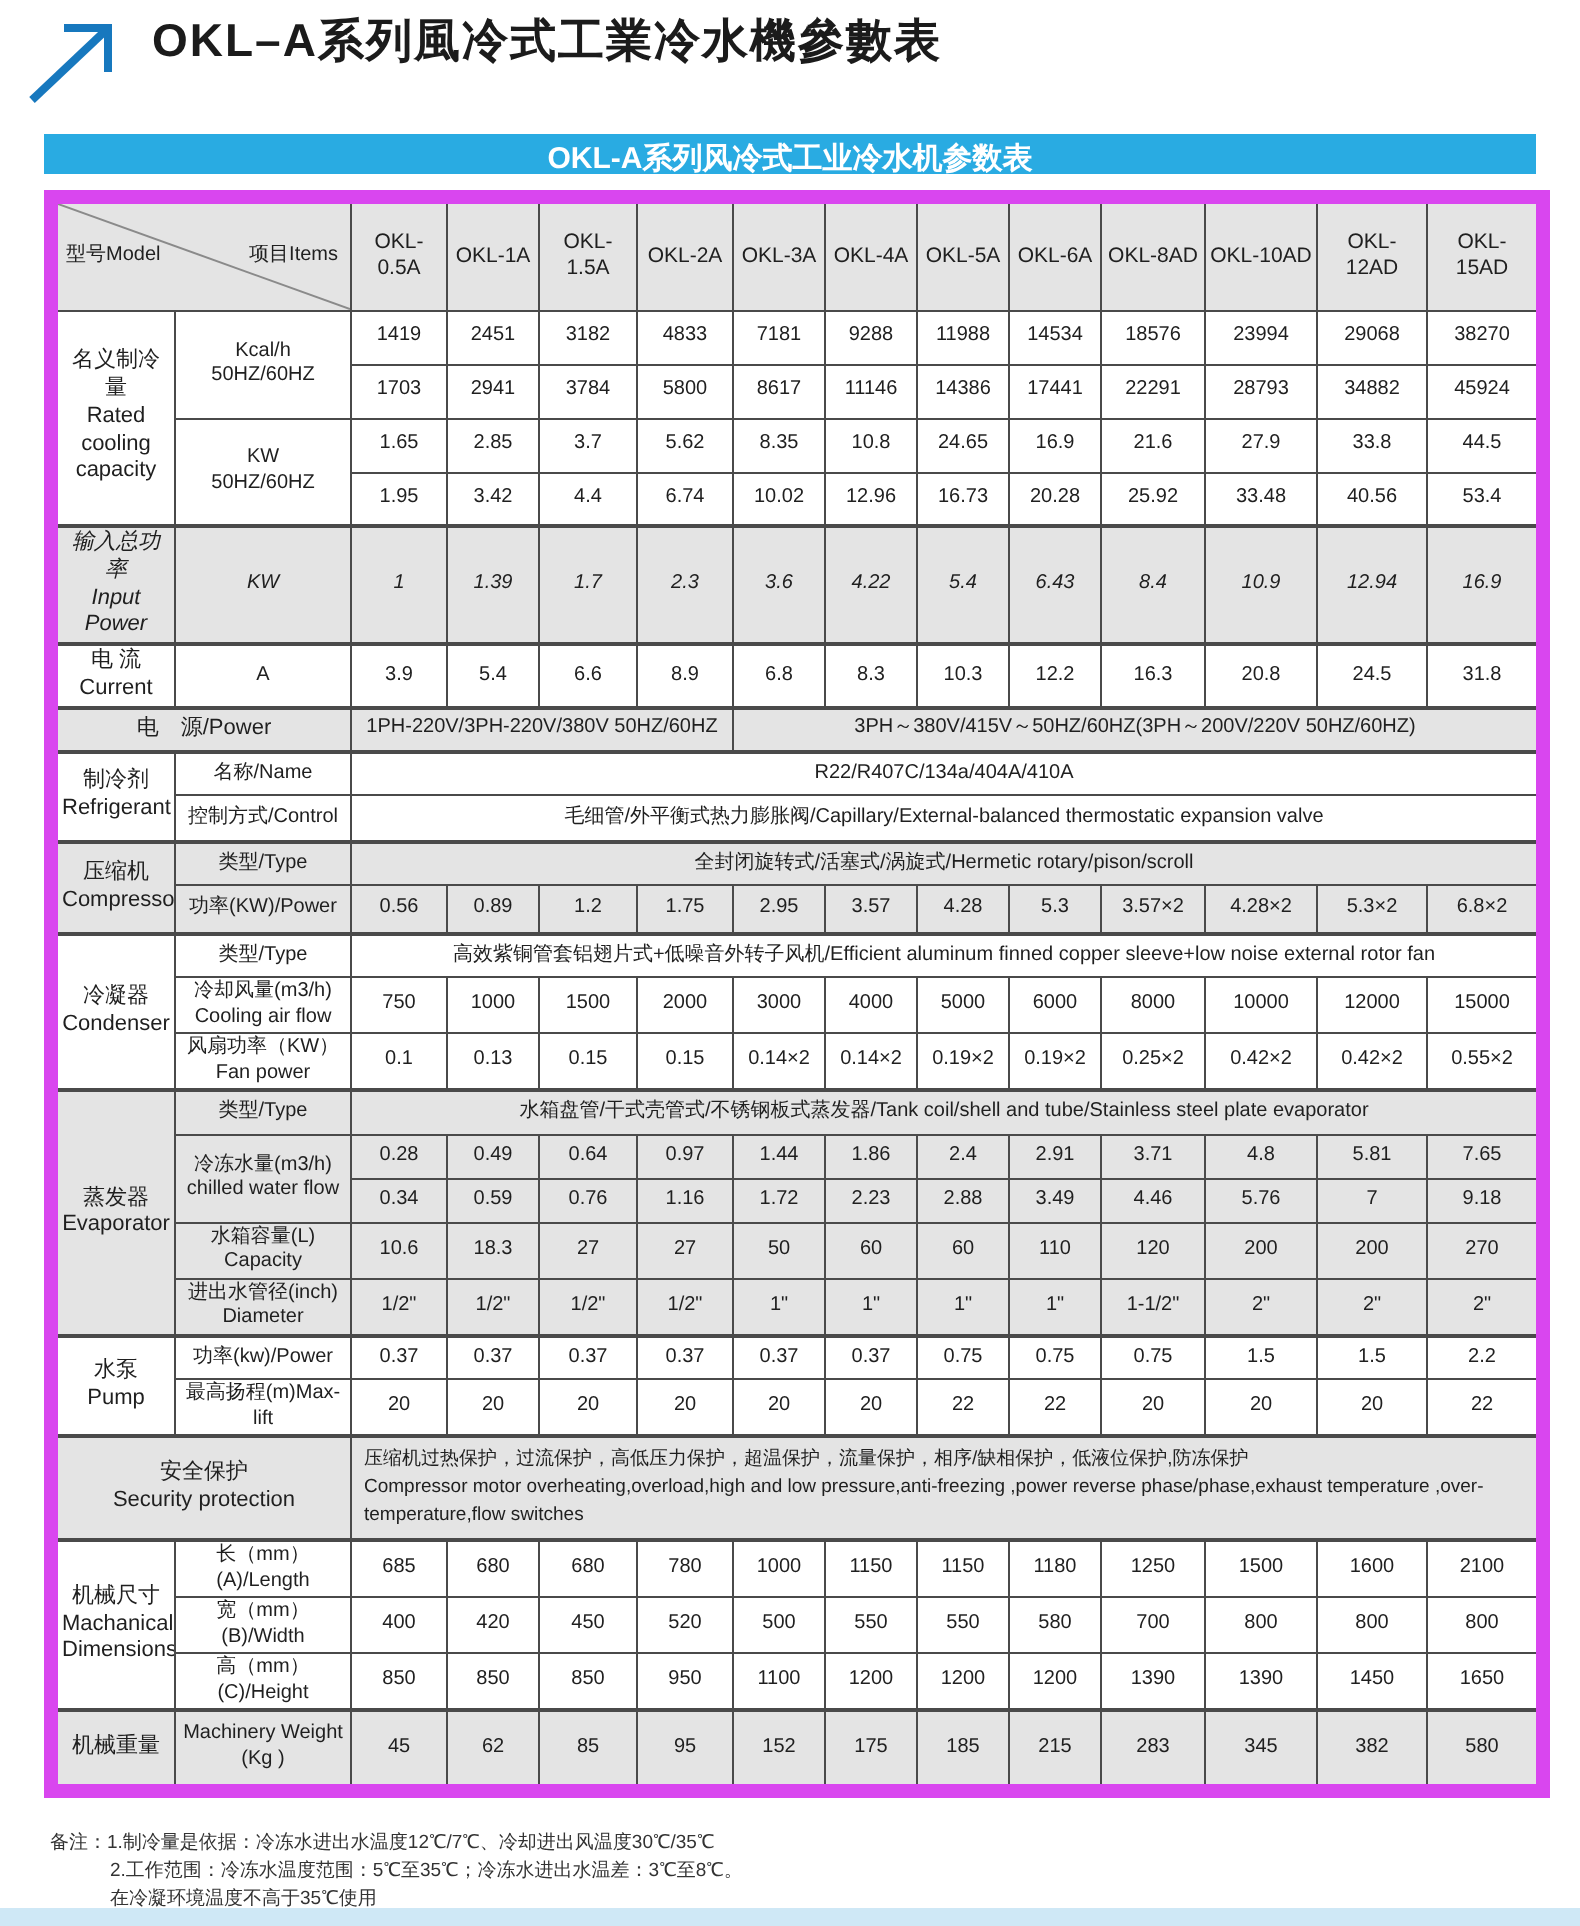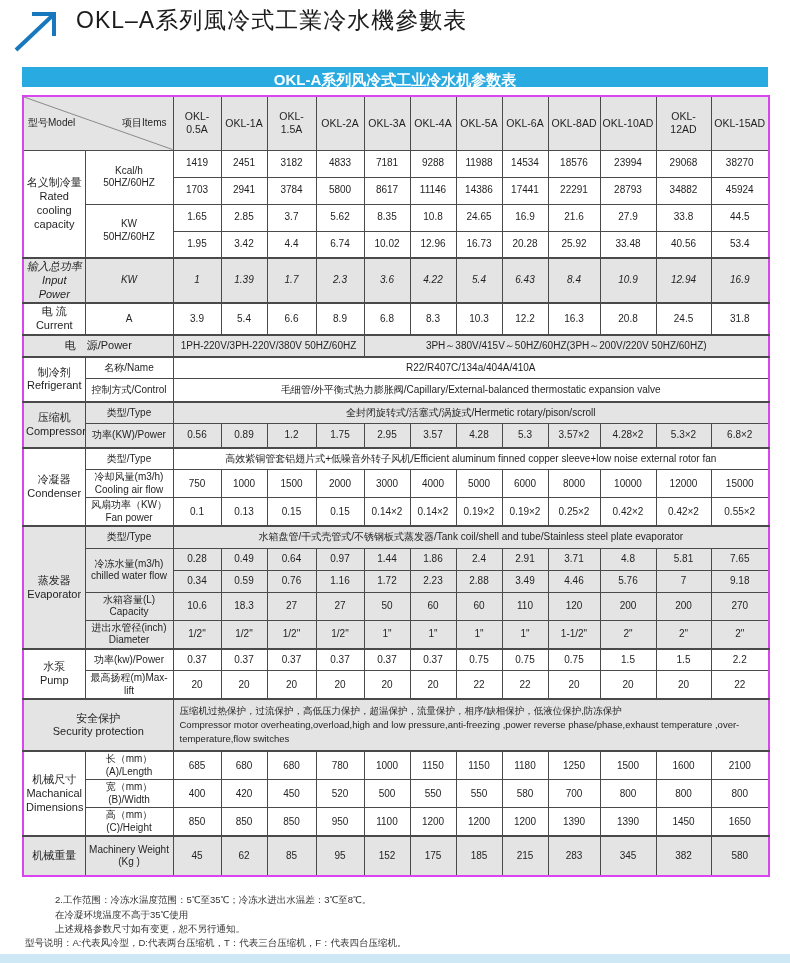--- a/index.html
+++ b/index.html
@@ -6,34 +6,34 @@
   body {
     width:790px; height:963px; position:relative;
     background:#ffffff; color:#222;
     font-family:"Liberation Sans", sans-serif;
     overflow:hidden;
   }
   
   .page-header { display:flex; align-items:flex-start; padding:6px 0 0 8px; }
   .arrow-icon { width:58px; height:52px; flex:0 0 58px; }
   .titles { margin-left:10px; }
-  .title-cn { font-size:23px; font-weight:normal; color:#1b1b1b; letter-spacing:1px; line-height:1.25;text-align:center; }
+  .title-cn { font-size:23px; font-weight:bold; color:#1b1b1b; letter-spacing:1px; line-height:1.25;text-align:center; }
   .title-en { font-size:15px; color:#1b1b1b; margin-top:1px; }
   
   .banner {
     margin:9px 22px 8px 22px; height:20px; line-height:26px;
     text-align:center; font-size:15px; font-weight:bold; color:#fff;
   }
   
   table.spec {
     border-collapse:collapse; table-layout:fixed;
     margin-left:22px; width:746px;
     font-size:10px; color:#1f1f1f;
   }
-  table.spec { border:2px solid #d946ef; }
+  table.spec { border:7px solid #d946ef; }
   .spec td, .spec th {
     border:1px solid #4a4a4a; text-align:center; vertical-align:middle;
     padding:1px 2px; white-space:pre-line; line-height:1.25; overflow:hidden;
   }
   .spec thead th { background:#e4e4e4; font-weight:normal; font-size:10.5px; height:28px; }
   .spec tr.shaded td { background:#e4e4e4; }
   .spec tr.section-start td { border-top-width:2px; }
   .spec td.grp { font-size:11px; }
   .spec td.item { font-size:10px; }
   .spec td.left { text-align:left; padding:3px 6px; font-size:9.5px; line-height:1.5; }
@@ -448,20 +448,21 @@
         <td>283</td>
         <td>345</td>
         <td>382</td>
         <td>580</td>
       </tr>
     </tbody>
 </table>
 
 <div class="notes">
   <div class="notes-cn">
+      <div class="note-line">备注：1.制冷量是依据：冷冻水进出水温度12℃/7℃、冷却进出风温度30℃/35℃</div>
       <div class="note-line ind1">2.工作范围：冷冻水温度范围：5℃至35℃；冷冻水进出水温差：3℃至8℃。</div>
       <div class="note-line ind1">在冷凝环境温度不高于35℃使用</div>
       <div class="note-line ind1">上述规格参数尺寸如有变更，恕不另行通知。</div>
       <div class="note-line">型号说明：A:代表风冷型，D:代表两台压缩机，T：代表三台压缩机，F：代表四台压缩机。</div>
     </div>
 
 </div>
 
 <div class="footer-bar" style="background: rgb(207, 232, 246);"></div>
 

